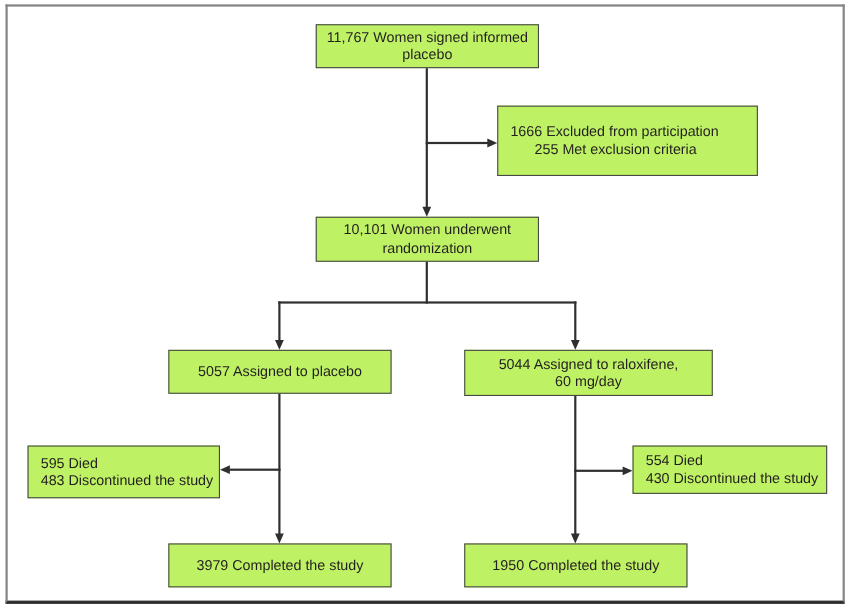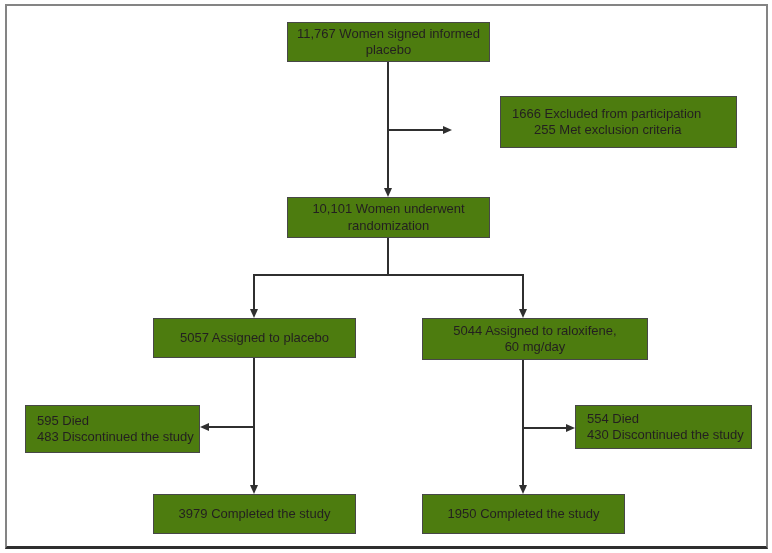--- a/index.html
+++ b/index.html
@@ -9,34 +9,34 @@
     position: relative;
     color: #231f20;
   }
   .stage { position: absolute; left: 0; top: 0; width: 772px; height: 553px; background: #fff; }
   .frame {
     position: absolute; left: 5px; top: 4px; width: 759px; height: 540px;
     border: 2px solid #848484;
     border-bottom: 3px solid #2e2e2e;
   }
   .box {
-    position: absolute; background: #4d7c0f;
+    position: absolute; background: #bef264;
     border: 1.5px solid #474747;
     font-size: 13px; line-height: 16.5px;
     display: flex; flex-direction: column; justify-content: center;
     box-sizing: border-box;
   }
   .box.center { align-items: center; text-align: center; }
   .box.leftalign { align-items: flex-start; text-align: left; padding-left: 11px; padding-right: 4px; }
   .bline { white-space: pre; }
   .indent1 { padding-left: 16px; }
   .indent2 { padding-left: 22px; }
 
   #box-consent              { left: 287px; top: 22px;  width: 203px; height: 40px; }
-  #box-excluded             { left: 452px; top: 96px;  width: 237px; height: 52px; margin-left: 48px; }
+  #box-excluded             { left: 452px; top: 96px;  width: 237px; height: 64px; }
   #box-randomization        { left: 287px; top: 197px; width: 203px; height: 41px; }
   #box-placebo              { left: 153px; top: 318px; width: 203px; height: 40px; }
   #box-raloxifene           { left: 422px; top: 318px; width: 226px; height: 42px; }
   #box-died-placebo         { left: 25px;  top: 405px; width: 175px; height: 48px; }
   #box-died-raloxifene      { left: 575px; top: 405px; width: 177px; height: 44px; }
   #box-completed-placebo    { left: 153px; top: 494px; width: 203px; height: 40px; }
   #box-completed-raloxifene { left: 422px; top: 494px; width: 203px; height: 40px; }
 
   .cline { position: absolute; background: #2f2f2f; }
   .arrow { position: absolute; width: 0; height: 0; }

